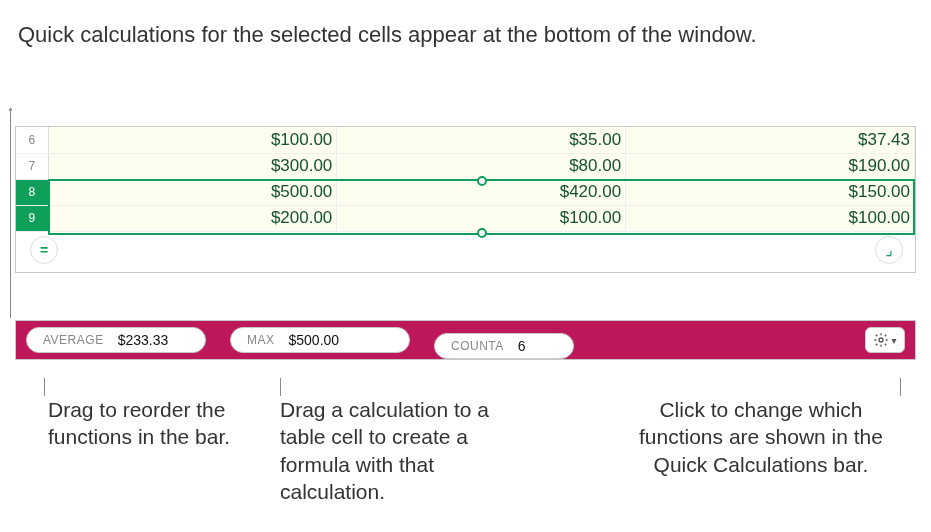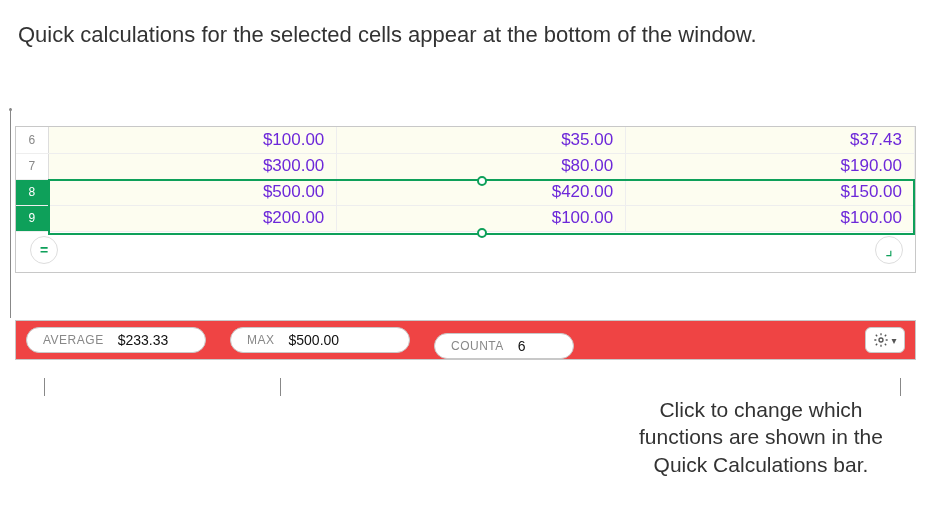--- a/index.html
+++ b/index.html
@@ -61,23 +61,23 @@
     }
     .rownum.sel {
       background: #0ea05a;
       color: #fff;
       font-weight: 500;
     }
     .cell {
       border-right: 1px solid #eee;
       border-bottom: 1px solid #eee;
       text-align: right;
-      padding: 0 12px;
+      padding: 0 4px;
       font-size: 17px;
-      color: #6d28d9;
+      color: #14532d;
       background: #fdfdf0;
       height: 26px;
     }
     .selection-box {
       position: absolute;
       border: 2px solid #0ea05a;
       pointer-events: none;
       left: 32px;
       right: 0px;
       top: 52px;
@@ -115,21 +115,21 @@
       display: flex; align-items: center; justify-content: center;
       color: #0ea05a;
       font-size: 16px;
     }
     .quickcalc-bar {
       position: absolute;
       left: 15px;
       right: 15px;
       top: 320px;
       height: 40px;
-      background: #ef4444;
+      background: #be185d;
       border: 1px solid #c8c8c8;
       border-top-color: #c8c8c8;
       display: flex;
       align-items: center;
       padding: 0 10px;
       gap: 24px;
     }
     .calc-pill {
       background: #fff;
       border: 1px solid #c8c8c8;
@@ -248,21 +248,23 @@
       <circle cx="12" cy="12" r="3"></circle>
       <path d="M12 2v3M12 19v3M4.2 4.2l2.1 2.1M17.7 17.7l2.1 2.1M2 12h3M19 12h3M4.2 19.8l2.1-2.1M17.7 6.3l2.1-2.1"></path>
     </svg>
     <span class="chev">▾</span>
   </div>
 </div>
 
 <div class="callouts-bottom">
   <div class="callout-b c1">
     <div class="leader"></div>
+    <span>Drag to reorder the functions in the bar.</span>
   </div>
   <div class="callout-b c2">
     <div class="leader"></div>
+    <span>Drag a calculation to a table cell to create a formula with that calculation.</span>
   </div>
   <div class="callout-b c3">
     <div class="leader"></div>
     <span>Click to change which functions are shown in the Quick Calculations bar.</span>
   </div>
 </div>
 
 </body></html>

